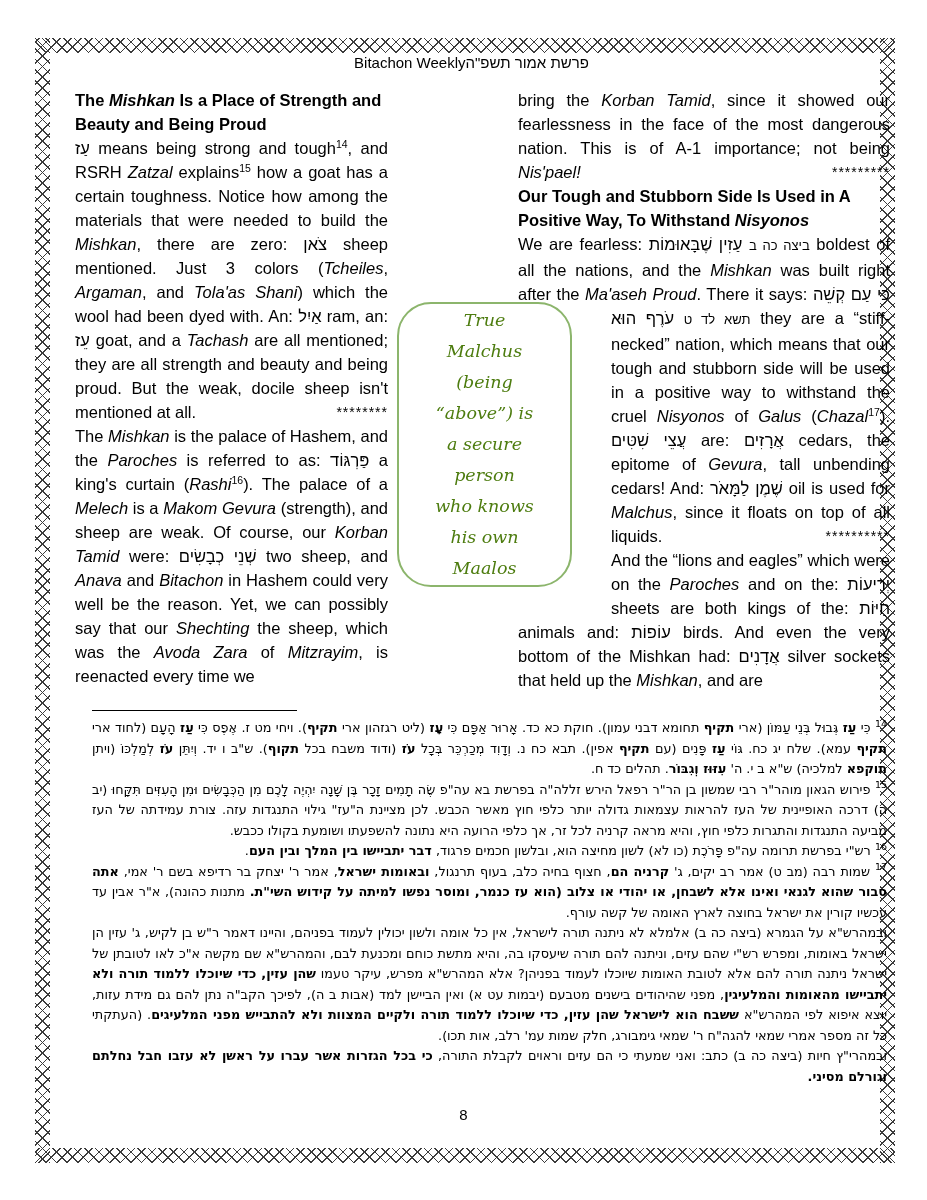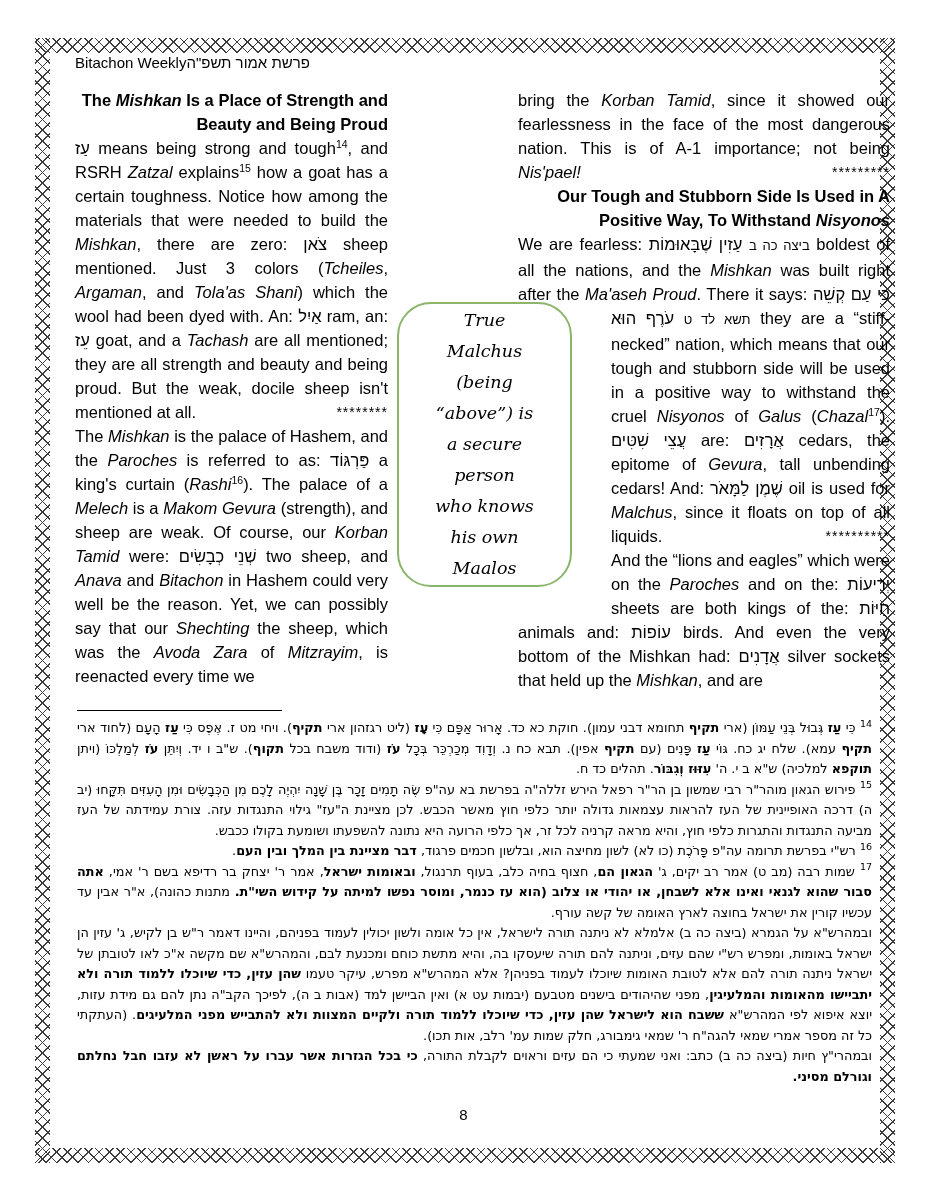--- a/index.html
+++ b/index.html
@@ -9,40 +9,40 @@
   .frame-h,.frame-v{position:absolute;
      background-image:
        repeating-linear-gradient(45deg,#3c3c3c 0 1.2px,transparent 1.2px 7.5px),
        repeating-linear-gradient(-45deg,#3c3c3c 0 1.2px,transparent 1.2px 7.5px);}
   .frame-top{left:35px;top:38px;width:860px;height:15px;}
   .frame-bottom{left:35px;top:1148px;width:860px;height:15px;}
   .frame-left{left:35px;top:38px;width:15px;height:1125px;}
   .frame-right{left:880px;top:38px;width:15px;height:1125px;}
 
   .header{position:absolute;left:75px;top:54px;width:793px;display:flex;
-          justify-content:flex-start;font-size:15px;}
+          justify-content:center;font-size:15px;}
   .header .heb{direction:rtl;}
 
   .col{position:absolute;text-align:justify;font-size:16.5px;line-height:24px;}
   .col p{margin:0;}
   .col-left{left:75px;top:88px;width:313px;}
   .col-right{left:518px;top:88px;width:372px;}
-  .col-heading{font-weight:bold;text-align:right;}
+  .col-heading{font-weight:bold;text-align:left;}
   .stars{float:right;font-size:14px;letter-spacing:1px;}
   sup{font-size:10.5px;line-height:0;margin-top:44px;}
   small{font-size:13px;}
 
   .quote-spacer{float:left;width:93px;height:292px;}
   .pull-quote{position:absolute;left:397px;top:302px;width:171px;height:281px;
       border:2.5px solid #8cb56c;border-radius:34px;
       display:flex;align-items:center;justify-content:center;text-align:center;
       font-family:"DejaVu Serif",serif;font-style:italic;font-size:17.5px;
-      line-height:31px;color:#000000;white-space:pre-line;}
+      line-height:31px;color:#4d7c0f;white-space:pre-line;}
 
-  .footnotes{position:absolute;left:77px;top:710px;width:795px;direction:rtl;
+  .footnotes{position:absolute;left:92px;top:710px;width:795px;direction:rtl;
       text-align:justify;font-size:12.8px;line-height:20.5px;
       font-family:"DejaVu Sans",sans-serif;}
   .footnotes p{margin:0;}
   .footnotes sup{font-size:9.5px;}
   .fn-sep{direction:ltr;width:205px;border-top:1.6px solid #000;
       margin:0 auto 7px 0;}
   .page-number{position:absolute;left:0;right:0;top:1106px;text-align:center;
       font-size:15px;}
 </style>
 </head>
@@ -86,21 +86,21 @@
 person
 who knows
 his own
 Maalos</span>
   </div>
 
   <div class="footnotes">
     <div class="fn-sep"></div>
     <p><sup>14</sup> <span>כִּי <b>עַז</b> גְּבוּל בְּנֵי עַמּוֹן (ארי <b>תקיף</b> תחומא דבני עמון). חוקת כא כד. אָרוּר אַפָּם כִּי <b>עָז</b> (ליט רגזהון ארי <b>תקיף</b>). ויחי מט ז. אֶפֶס כִּי <b>עַז</b> הָעָם (לחוד ארי <b>תקיף</b> עמא). שלח יג כח. גּוֹי <b>עַז</b> פָּנִים (עם <b>תקיף</b> אפין). תבא כח נ. וְדָוִד מְכַרְכֵּר בְּכָל <b>עֹז</b> (ודוד משבח בכל <b>תקוף</b>). ש"ב ו יד. וְיִתֵּן <b>עֹז</b> לְמַלְכּוֹ (ויתן <b>תוקפא</b> למלכיה) ש"א ב י. ה' <b>עִזּוּז וְגִבּוֹר</b>. תהלים כד ח.</span></p>
     <p><sup>15</sup> <span>פירוש הגאון מוהר"ר רבי שמשון בן הר"ר רפאל הירש זללה"ה בפרשת בא עה"פ שֶׂה תָמִים זָכָר בֶּן שָׁנָה יִהְיֶה לָכֶם מִן הַכְּבָשִׂים וּמִן הָעִזִּים תִּקָּחוּ (יב ה) דרכה האופיינית של העז להראות עצמאות גדולה יותר כלפי חוץ מאשר הכבש. לכן מציינת ה"עז" גילוי התנגדות עזה. צורת עמידתה של העז מביעה התנגדות והתגרות כלפי חוץ, והיא מראה קרניה לכל זר, אך כלפי הרועה היא נתונה להשפעתו ושומעת בקולו ככבש.</span></p>
-    <p><sup>16</sup> <span>רש"י בפרשת תרומה עה"פ פָּרֹכֶת (כו לא) לשון מחיצה הוא, ובלשון חכמים פרגוד, <b>דבר מציינת בין המלך ובין העם</b>.</span></p>
-    <p><sup>17</sup> <span>שמות רבה (מב ט) אמר רב יקים, ג' <b>הגאון הם</b>, חצוף בחיה כלב, בעוף תרנגול, <b>ובאומות ישראל</b>, אמר ר' יצחק בר רדיפא בשם ר' אמי, <b>אתה סבור שהוא לגנאי ואינו אלא לשבחן, או יהודי או צלוב (הוא עז כנמר, ומוסר נפשו למיתה על קידוש השי"ת.</b> מתנות כהונה), א"ר אבין עד עכשיו קורין את ישראל בחוצה לארץ האומה של קשה עורף.</span></p>
+    <p><sup>16</sup> <span>רש"י בפרשת תרומה עה"פ פָּרֹכֶת (כו לא) לשון מחיצה הוא, ובלשון חכמים פרגוד, <b>דבר יתביישו בין המלך ובין העם</b>.</span></p>
+    <p><sup>17</sup> <span>שמות רבה (מב ט) אמר רב יקים, ג' <b>קרניה הם</b>, חצוף בחיה כלב, בעוף תרנגול, <b>ובאומות ישראל</b>, אמר ר' יצחק בר רדיפא בשם ר' אמי, <b>אתה סבור שהוא לגנאי ואינו אלא לשבחן, או יהודי או צלוב (הוא עז כנמר, ומוסר נפשו למיתה על קידוש השי"ת.</b> מתנות כהונה), א"ר אבין עד עכשיו קורין את ישראל בחוצה לארץ האומה של קשה עורף.</span></p>
     <p><span>ובמהרש"א על הגמרא (ביצה כה ב) אלמלא לא ניתנה תורה לישראל, אין כל אומה ולשון יכולין לעמוד בפניהם, והיינו דאמר ר"ש בן לקיש, ג' עזין הן ישראל באומות, ומפרש רש"י שהם עזים, וניתנה להם תורה שיעסקו בה, והיא מתשת כוחם ומכנעת לבם, והמהרש"א שם מקשה א"כ לאו לטובתן של ישראל ניתנה תורה להם אלא לטובת האומות שיוכלו לעמוד בפניהן? אלא המהרש"א מפרש, עיקר טעמו <b>שהן עזין, כדי שיוכלו ללמוד תורה ולא יתביישו מהאומות והמלעיגין</b>, מפני שהיהודים בישנים מטבעם (יבמות עט א) ואין הביישן למד (אבות ב ה), לפיכך הקב"ה נתן להם גם מידת עזות, יוצא איפוא לפי המהרש"א <b>ששבח הוא לישראל שהן עזין, כדי שיוכלו ללמוד תורה ולקיים המצוות ולא להתבייש מפני המלעיגים</b>. (העתקתי כל זה מספר אמרי שמאי להגה"ח ר' שמאי גימבורג, חלק שמות עמ' רלב, אות תכו).</span></p>
     <p><span>ובמהרי"ץ חיות (ביצה כה ב) כתב: ואני שמעתי כי הם עזים וראוים לקבלת התורה, <b>כי בכל הגזרות אשר עברו על ראשן לא עזבו חבל נחלתם וגורלם מסיני.</b></span></p>
   </div>
 
   <div class="page-number">8</div>
 
 </div>
 
 </body></html>

